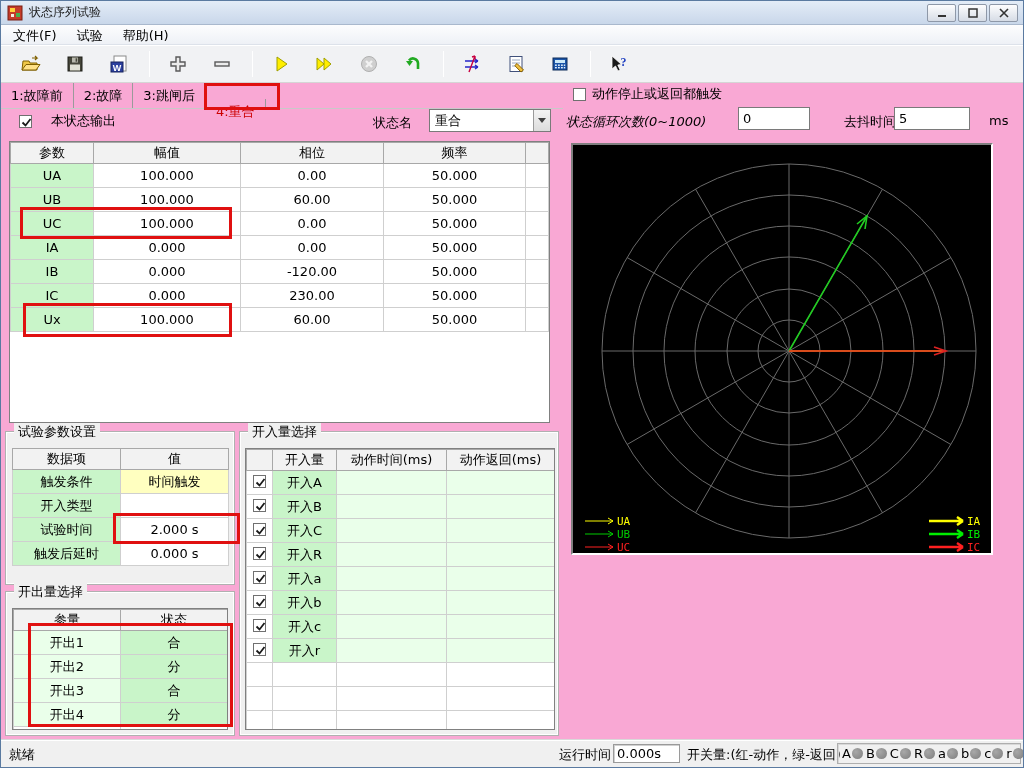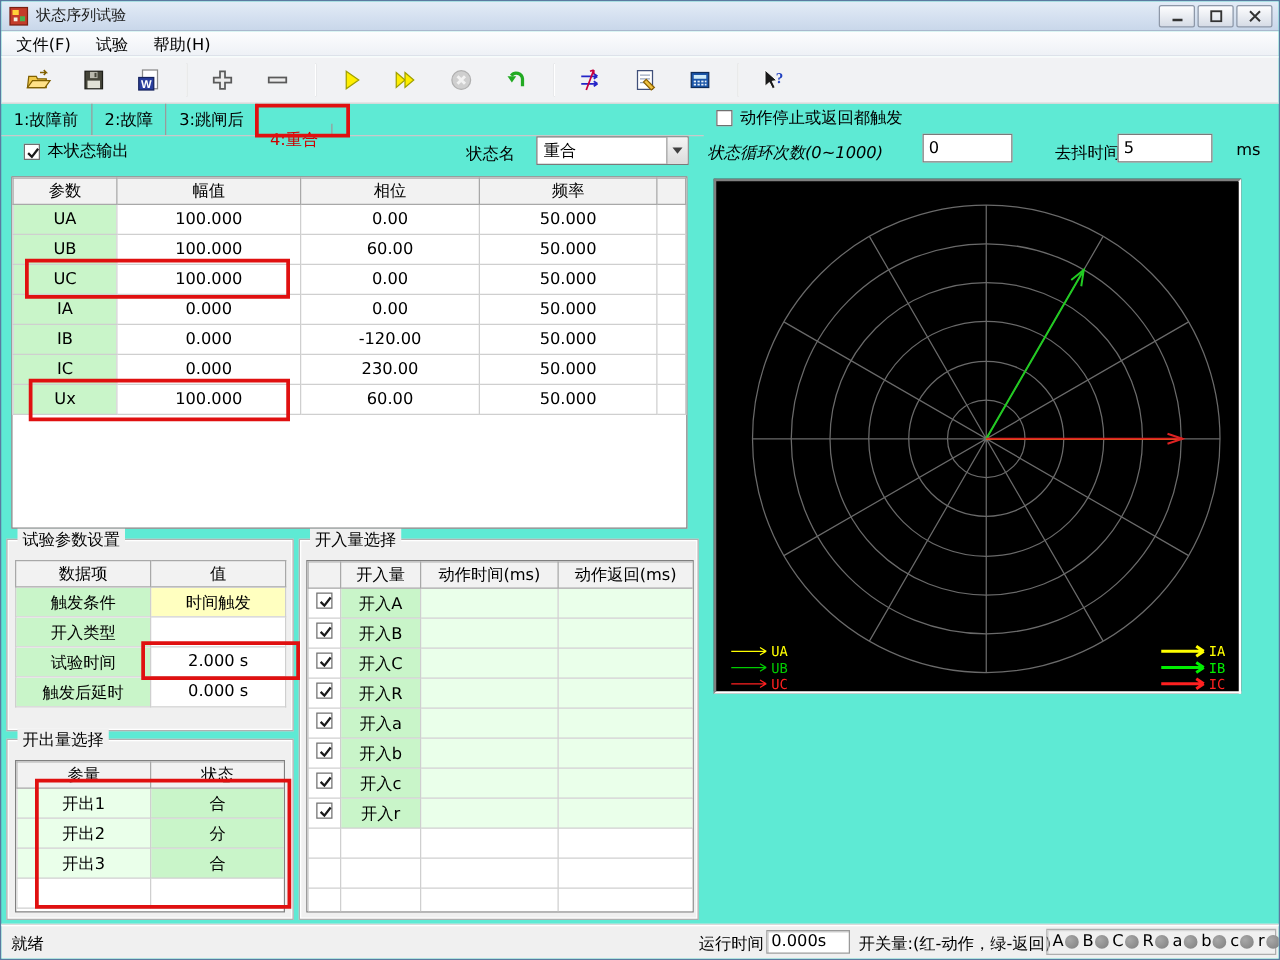--- a/index.html
+++ b/index.html
@@ -1,18 +1,18 @@
 <!DOCTYPE html>
 <html><head>
 <meta charset="utf-8">
 <style>
   * { margin:0; padding:0; box-sizing:border-box; }
   html,body { width:1024px; height:768px; }
   body { font-family:"DejaVu Sans","Liberation Sans",sans-serif; font-size:13px; color:#000; background:#f0f0f0; }
-  #window { position:relative; width:1024px; height:768px; background:#5eead4; border:1px solid #5a7aa0; overflow:hidden; }
+  #window { position:relative; width:1024px; height:768px; background:#f9a8d4; border:1px solid #5a7aa0; overflow:hidden; }
 
   
   .titlebar { position:absolute; left:0; top:0; width:100%; height:24px;
     background:linear-gradient(#e3ecf7,#c9d7ea); border-bottom:1px solid #a9b8cd;
     display:flex; align-items:center; padding:0 6px; }
   .titlebar .app-icon { width:16px; height:16px; margin-right:6px; }
   .titlebar .title-text { font-size:12px; color:#1a1a1a; }
   .winbtns { position:absolute; right:5px; top:3px; display:flex; gap:2px; }
   .winbtn { width:29px; height:18px; background:linear-gradient(#fdfdfe,#d6dce6);
     border:1px solid #8e98a8; border-radius:2px; display:flex; align-items:center; justify-content:center; }
@@ -209,21 +209,21 @@
     </div>
   </div>
 
   <div class="tabrow">
     <span class="tab">1:故障前</span>
     <span class="tab">2:故障</span>
     <span class="tab">3:跳闸后</span>
     <span class="tab red">4:重合</span>
   </div>
 
-  <div class="abs" style="left:18px; top:111px; display:flex; align-items:center; gap:6px;">
+  <div class="abs" style="left:18px; top:111px; display:flex; align-items:center; gap:19px;">
     <span class="cb">
       <svg width="13" height="13" viewBox="0 0 13 13">
           <polyline points="2.5,6.5 5.5,9.5 10.5,3" fill="none" stroke="#1a1a1a" stroke-width="1.8"></polyline>
         </svg>
     </span>
     <span class="lbl">本状态输出</span>
   </div>
   <span class="abs lbl" style="left:372px; top:113px;">状态名</span>
   <div class="abs" style="left:428px; top:108px; width:122px; height:23px; background:#fff; border:1px solid #7a7a7a; display:flex; align-items:center;">
     <span style="flex:1; padding-left:5px;">重合</span>
@@ -404,20 +404,24 @@
             </tr>
         <tr>
               <td class="cell-pale">开出2</td>
               <td class="cell-green">分</td>
             </tr>
         <tr>
               <td class="cell-pale">开出3</td>
               <td class="cell-green">合</td>
             </tr>
         <tr>
+              <td class="cell-pale">开出4</td>
+              <td class="cell-green">分</td>
+            </tr>
+        <tr>
               <td></td>
               <td></td>
             </tr>
       </tbody>
         </table>
     </div>
   </div>
 
   <div class="groupbox" style="left:238px; top:430px; width:320px; height:305px;">
     <span class="group-title">开入量选择</span>

